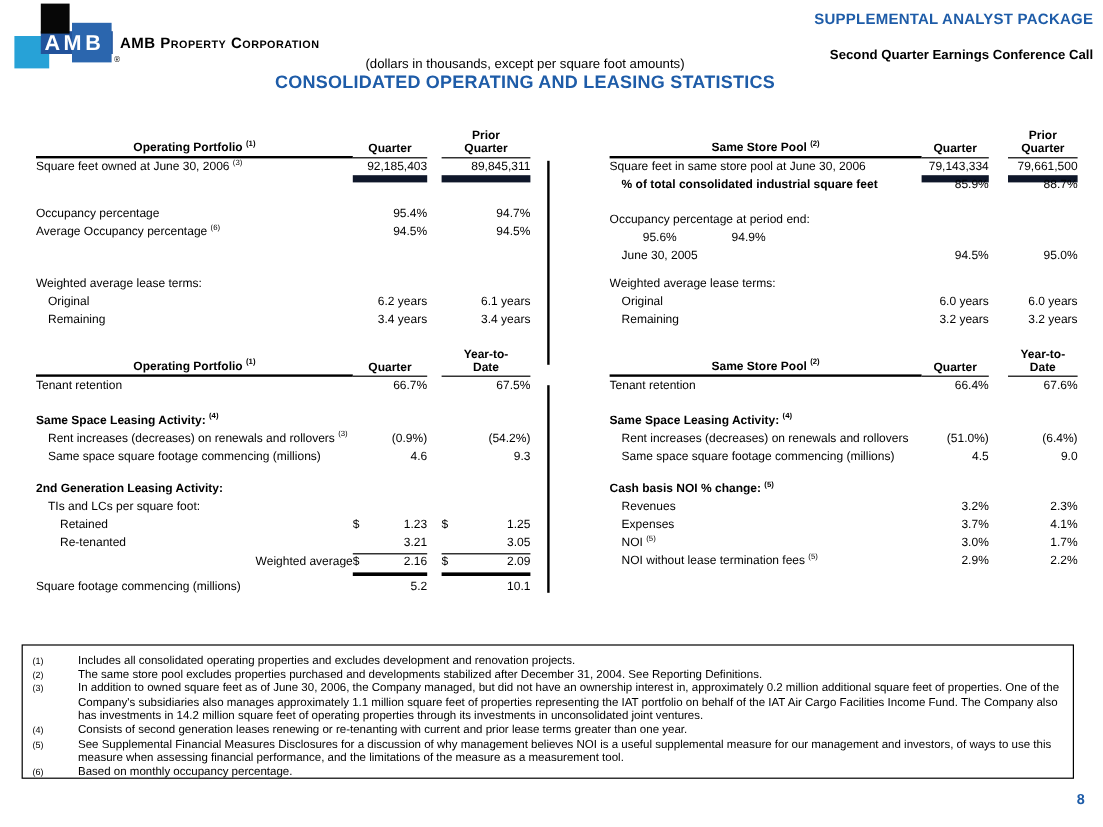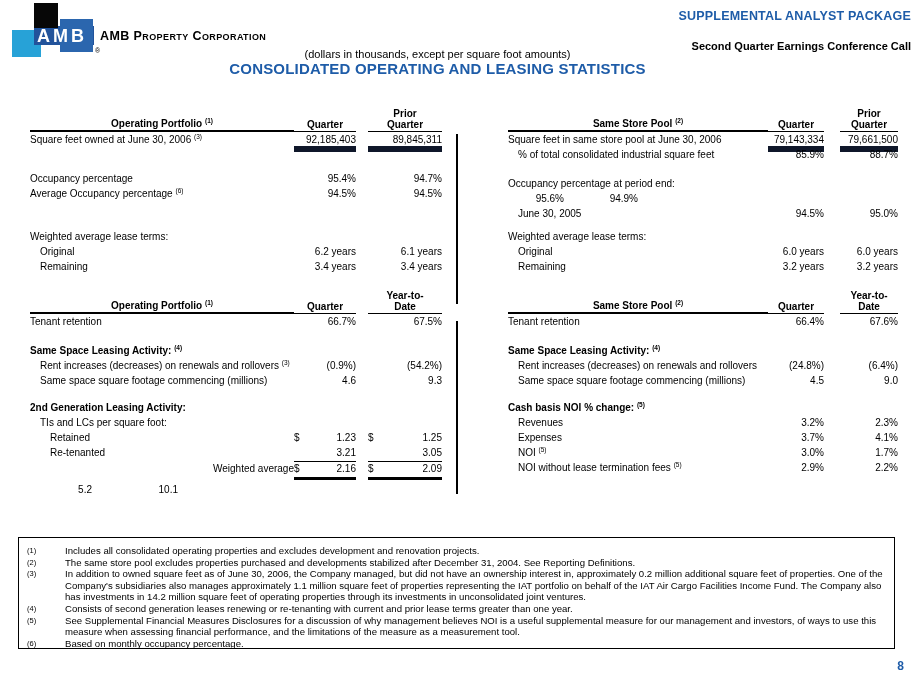--- a/index.html
+++ b/index.html
@@ -261,20 +261,21 @@
           <span class="num">2.16</span>
         </div>
         <div class="t-gap"></div>
         <div class="t-v second total has-dollar">
           <span class="dollar">$</span>
           <span class="num">2.09</span>
         </div>
       </div>
       <div class="t-spacer" style="height: 7px;"></div>
       <div class="t-row">
+        <div class="t-label">Square footage commencing (millions)</div>
         <div class="t-v">
           <span class="num">5.2</span>
         </div>
         <div class="t-gap"></div>
         <div class="t-v second">
           <span class="num">10.1</span>
         </div>
       </div>
     </div>
   </div>
@@ -295,21 +296,21 @@
         <div class="t-label">Square feet in same store pool at June 30, 2006</div>
         <div class="t-v u">
           <span class="num">79,143,334</span>
         </div>
         <div class="t-gap"></div>
         <div class="t-v second u">
           <span class="num">79,661,500</span>
         </div>
       </div>
       <div class="t-row">
-        <div class="t-label" style="padding-left: 10px;">% of total consolidated industrial square feet</div>
+        <div class="t-label" style="padding-left: 10px; font-weight: bold;">% of total consolidated industrial square feet</div>
         <div class="t-v">
           <span class="num">85.9%</span>
         </div>
         <div class="t-gap"></div>
         <div class="t-v second">
           <span class="num">88.7%</span>
         </div>
       </div>
       <div class="t-spacer" style="height: 14px;"></div>
       <div class="t-row">
@@ -402,21 +403,21 @@
           <span class="num"></span>
         </div>
         <div class="t-gap"></div>
         <div class="t-v second">
           <span class="num"></span>
         </div>
       </div>
       <div class="t-row">
         <div class="t-label" style="padding-left: 10px;">Rent increases (decreases) on renewals and rollovers</div>
         <div class="t-v">
-          <span class="num">(24.8%)</span>
+          <span class="num">(51.0%)</span>
         </div>
         <div class="t-gap"></div>
         <div class="t-v second">
           <span class="num">(6.4%)</span>
         </div>
       </div>
       <div class="t-row">
         <div class="t-label" style="padding-left: 10px;">Same space square footage commencing (millions)</div>
         <div class="t-v">
           <span class="num">4.5</span>

